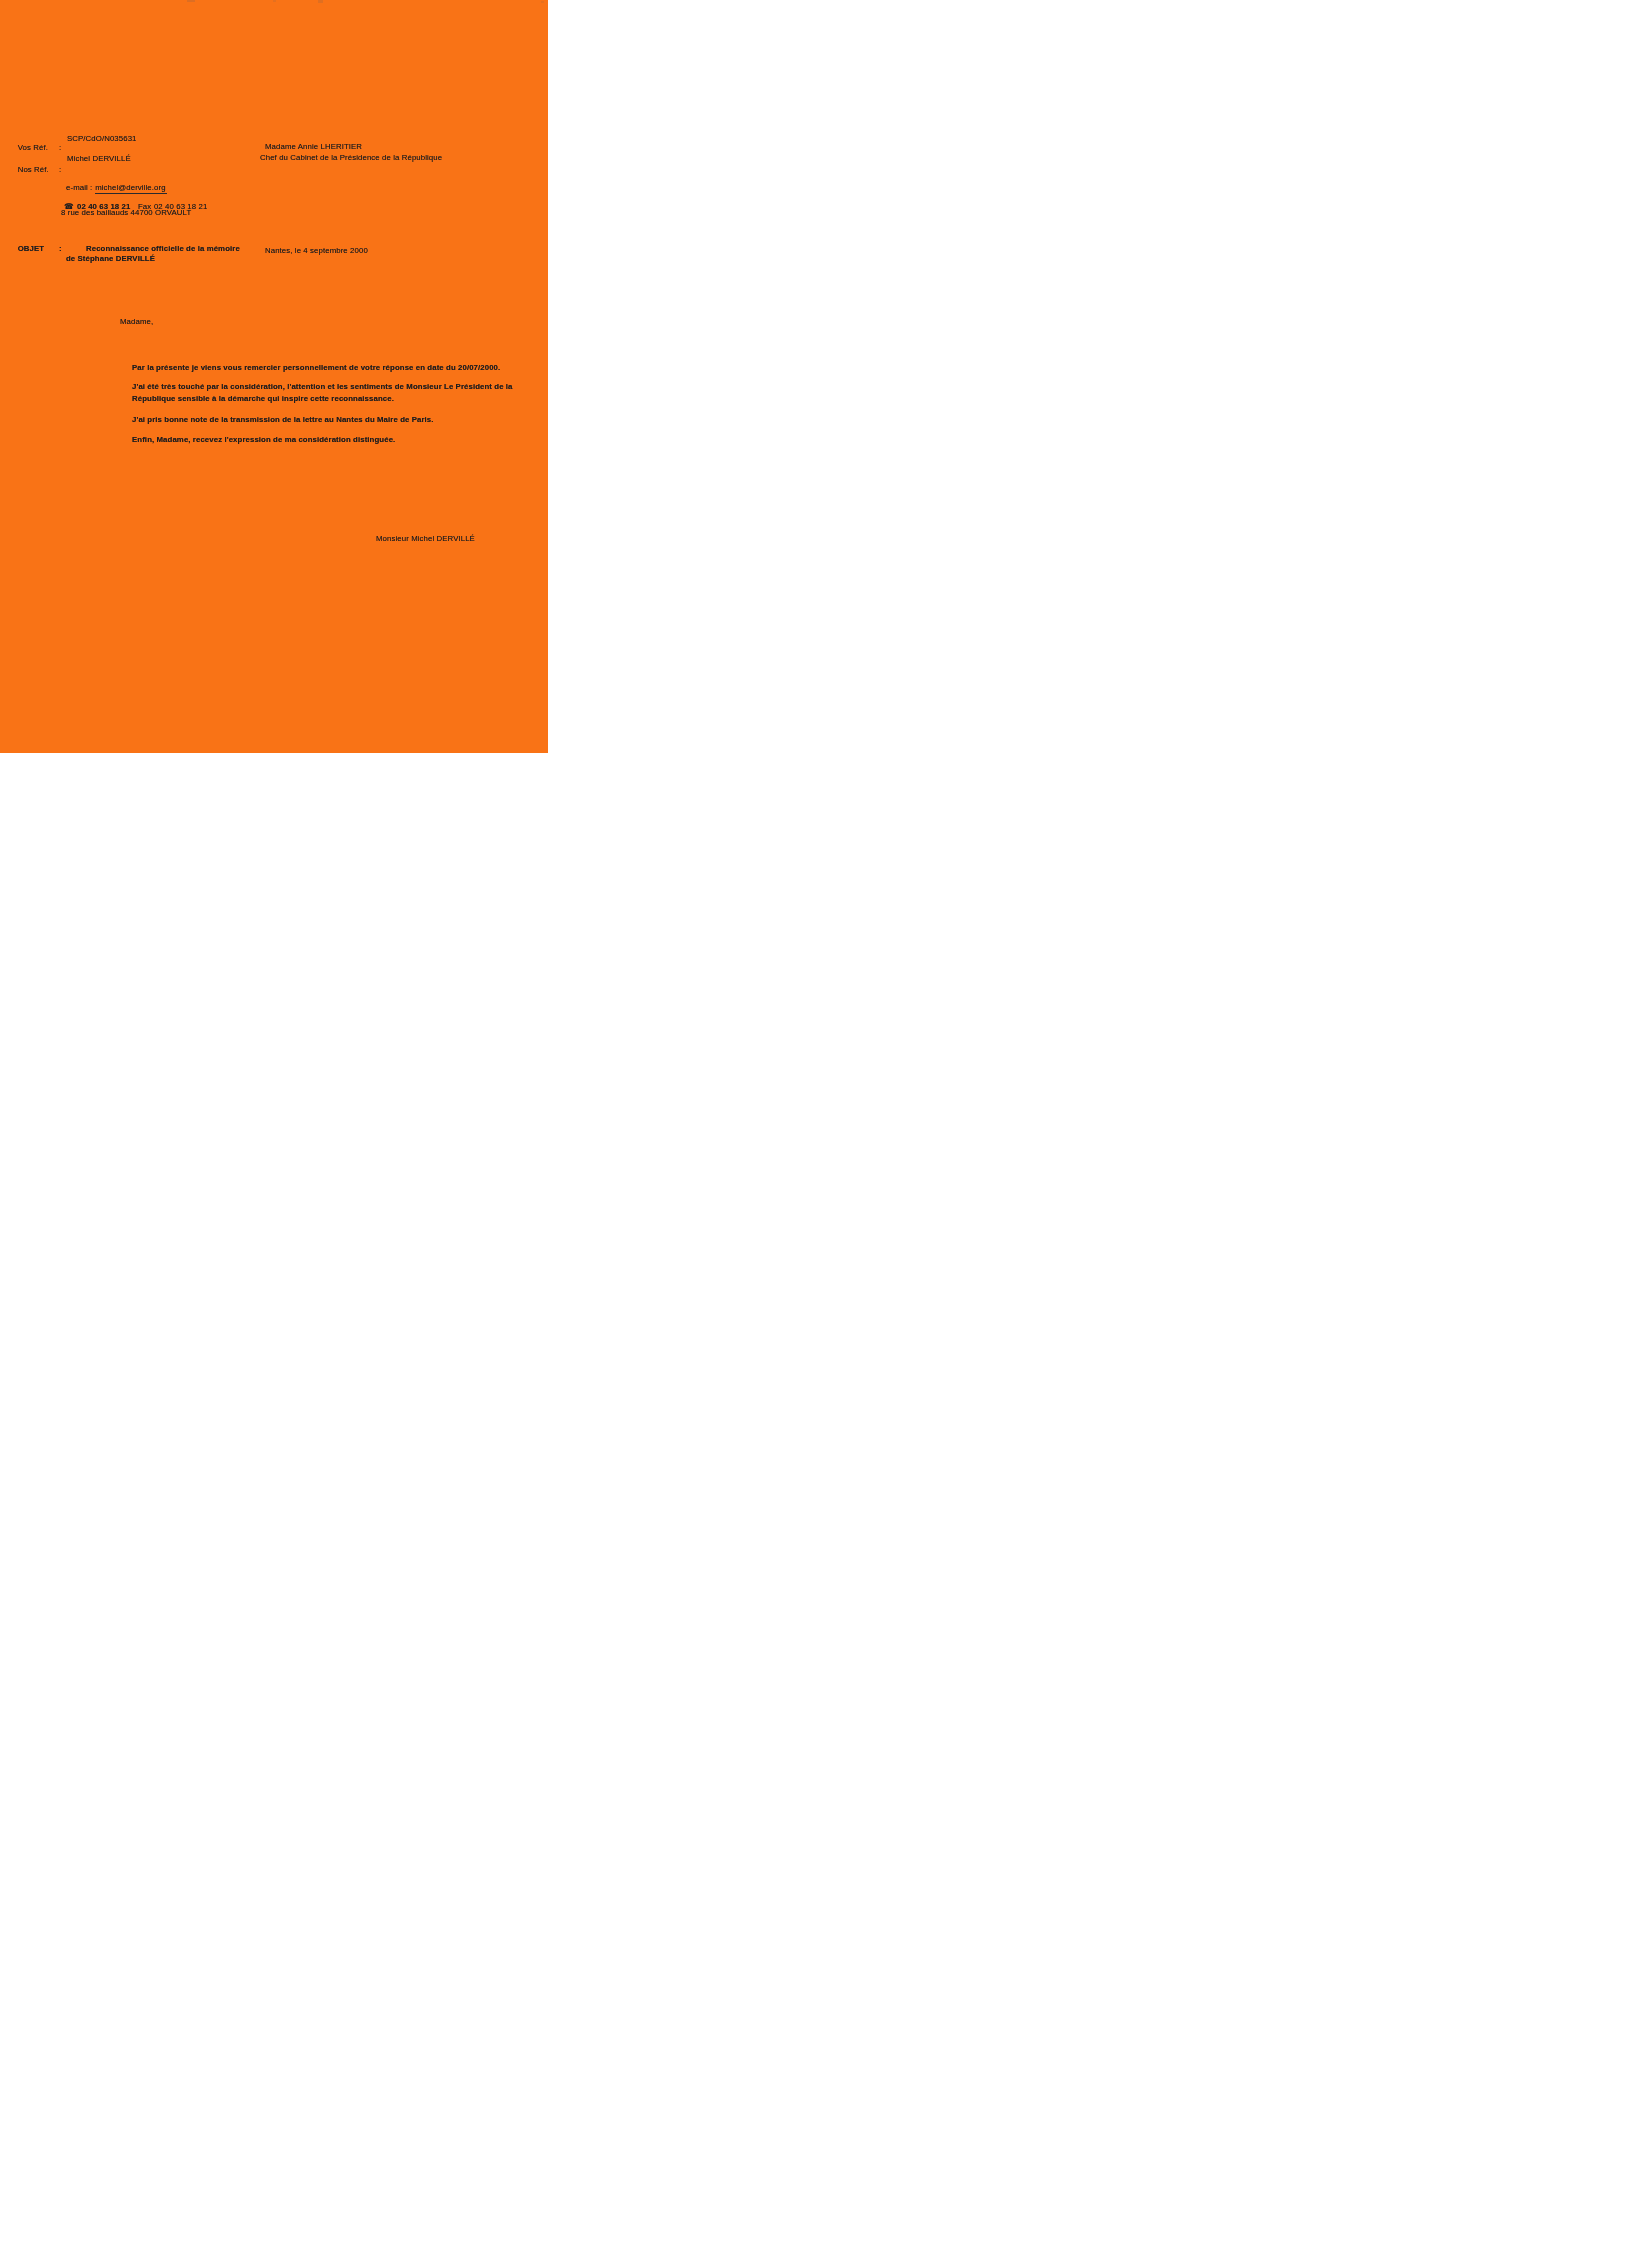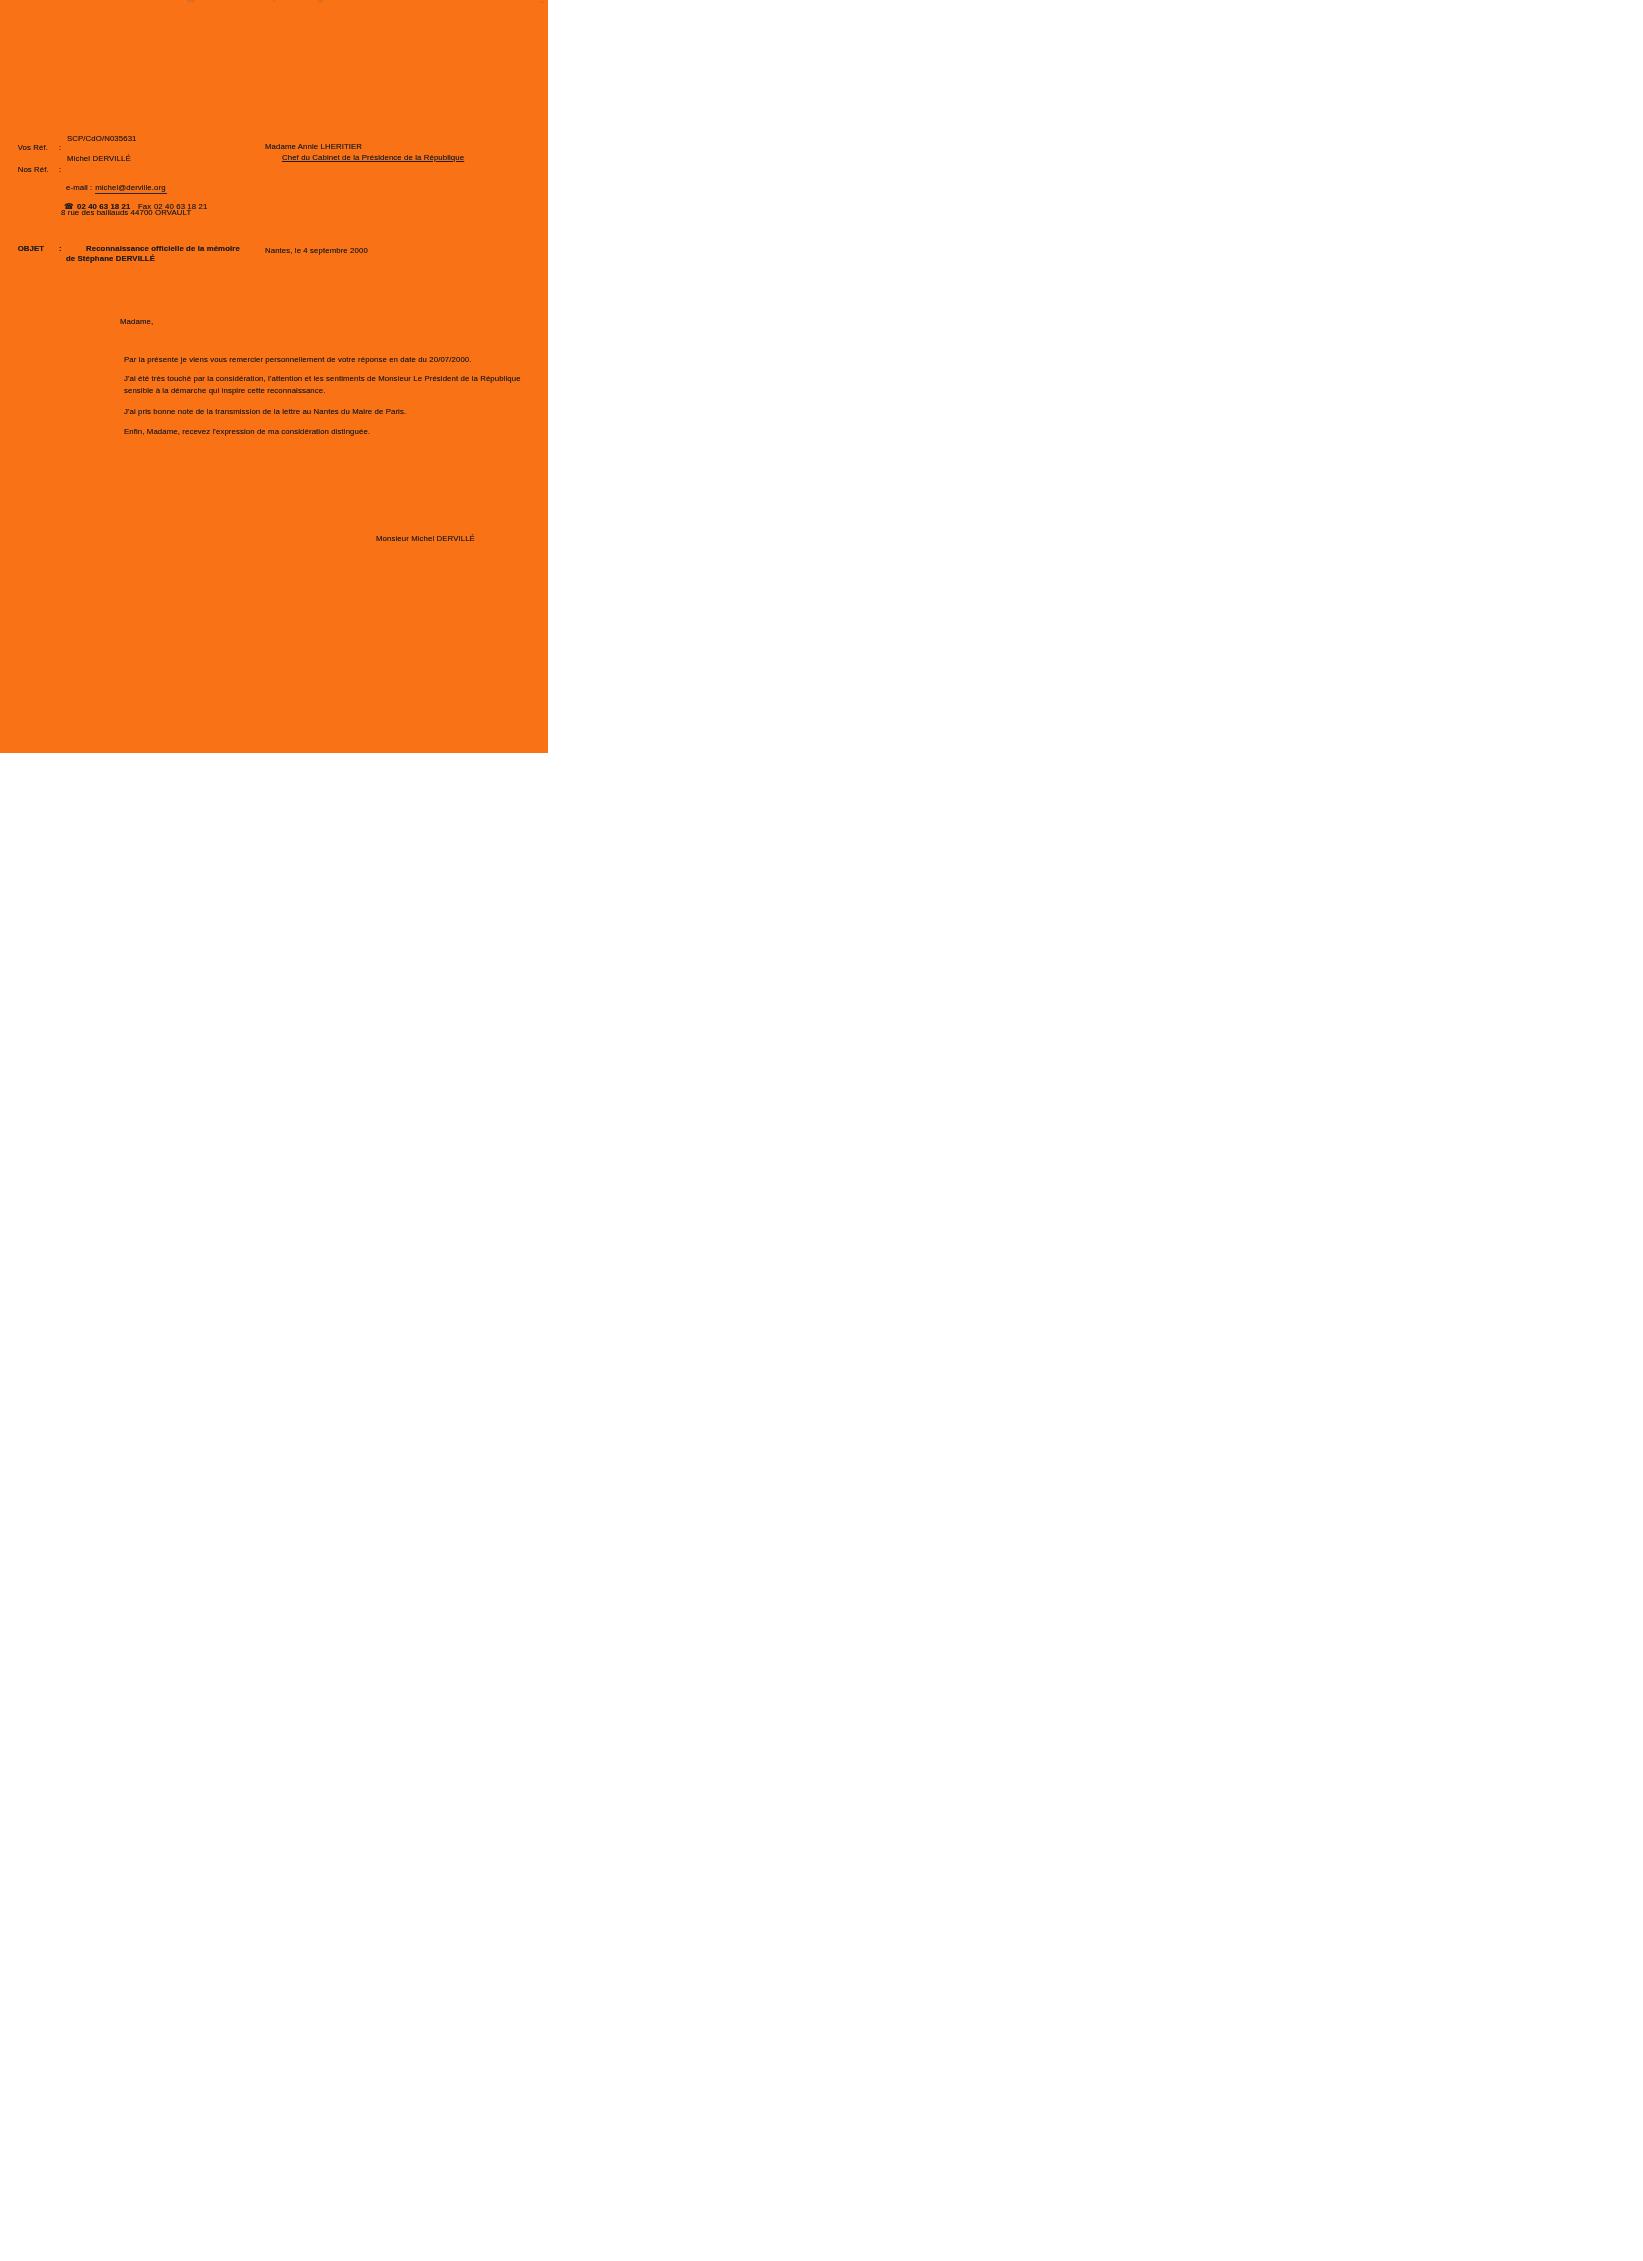--- a/index.html
+++ b/index.html
@@ -23,21 +23,21 @@
   .sa3{left:273px;top:0;width:3.2px;height:1.6px;opacity:.35;}
   .sa4{left:541px;top:1.1px;width:2.7px;height:1.6px;opacity:.3;}
   .abs{position:absolute;white-space:nowrap;}
   .wrap{position:absolute;white-space:normal;}
   .bold{font-weight:bold;}
   .label{color:#1c1c1f;}
   .email-value{border-bottom:0.8px solid #2a2a2e;padding:0 1.1px 1.1px 0.5px;}
   .phone-icon{font-family:"DejaVu Sans",sans-serif;font-weight:bold;margin-right:3.2px;}
   .fax-part{margin-left:7.5px;}
   .fax-num{margin-left:2.7px;}
-  .body-par{line-height:12.4px;margin:4px;}
+  .body-par{line-height:12.4px;margin:12px;font-weight:bold;}
   .subject{line-height:9.4px;}
   .recipient{line-height:10.2px;}
 </style>
 </head>
 <body>
 
 <div class="page">
 
   <div class="scan-artifact sa1"></div>
   <div class="scan-artifact sa2"></div>
@@ -58,21 +58,21 @@
   <div class="abs" style="left:66px;top:183px;">
     <span>e-mail :</span>
     <span class="email-value">michel@derville.org</span>
   </div>
 
   <div class="abs" style="left:64px;top:202px;">
     <span class="phone-icon">☎</span><span class="bold">02 40 63 18 21</span><span class="fax-part">Fax</span><span class="fax-num">02 40 63 18 21</span>
   </div>
 
   <div class="abs recipient" style="left:265px;top:142px;">Madame Annie LHERITIER</div>
-  <div class="abs recipient" style="left:282px;top:153px;text-decoration:underline;">Chef du Cabinet de la Présidence de la République</div>
+  <div class="abs recipient" style="left:260px;top:153px;">Chef du Cabinet de la Présidence de la République</div>
 
   <div class="abs bold" style="left:17.7px;top:244px;">OBJET</div>
   <div class="abs bold" style="left:59px;top:244px;">:</div>
   <div class="abs bold subject" style="left:66px;top:244px;margin-left:20px;">Reconnaissance officielle de la mémoire</div>
   <div class="abs bold subject" style="left:66px;top:254px;">de Stéphane DERVILLÉ</div>
 
   <div class="abs" style="left:265px;top:246px;">Nantes, le 4 septembre 2000</div>
 
   <div class="abs" style="left:120px;top:317px;">Madame,</div>
 

